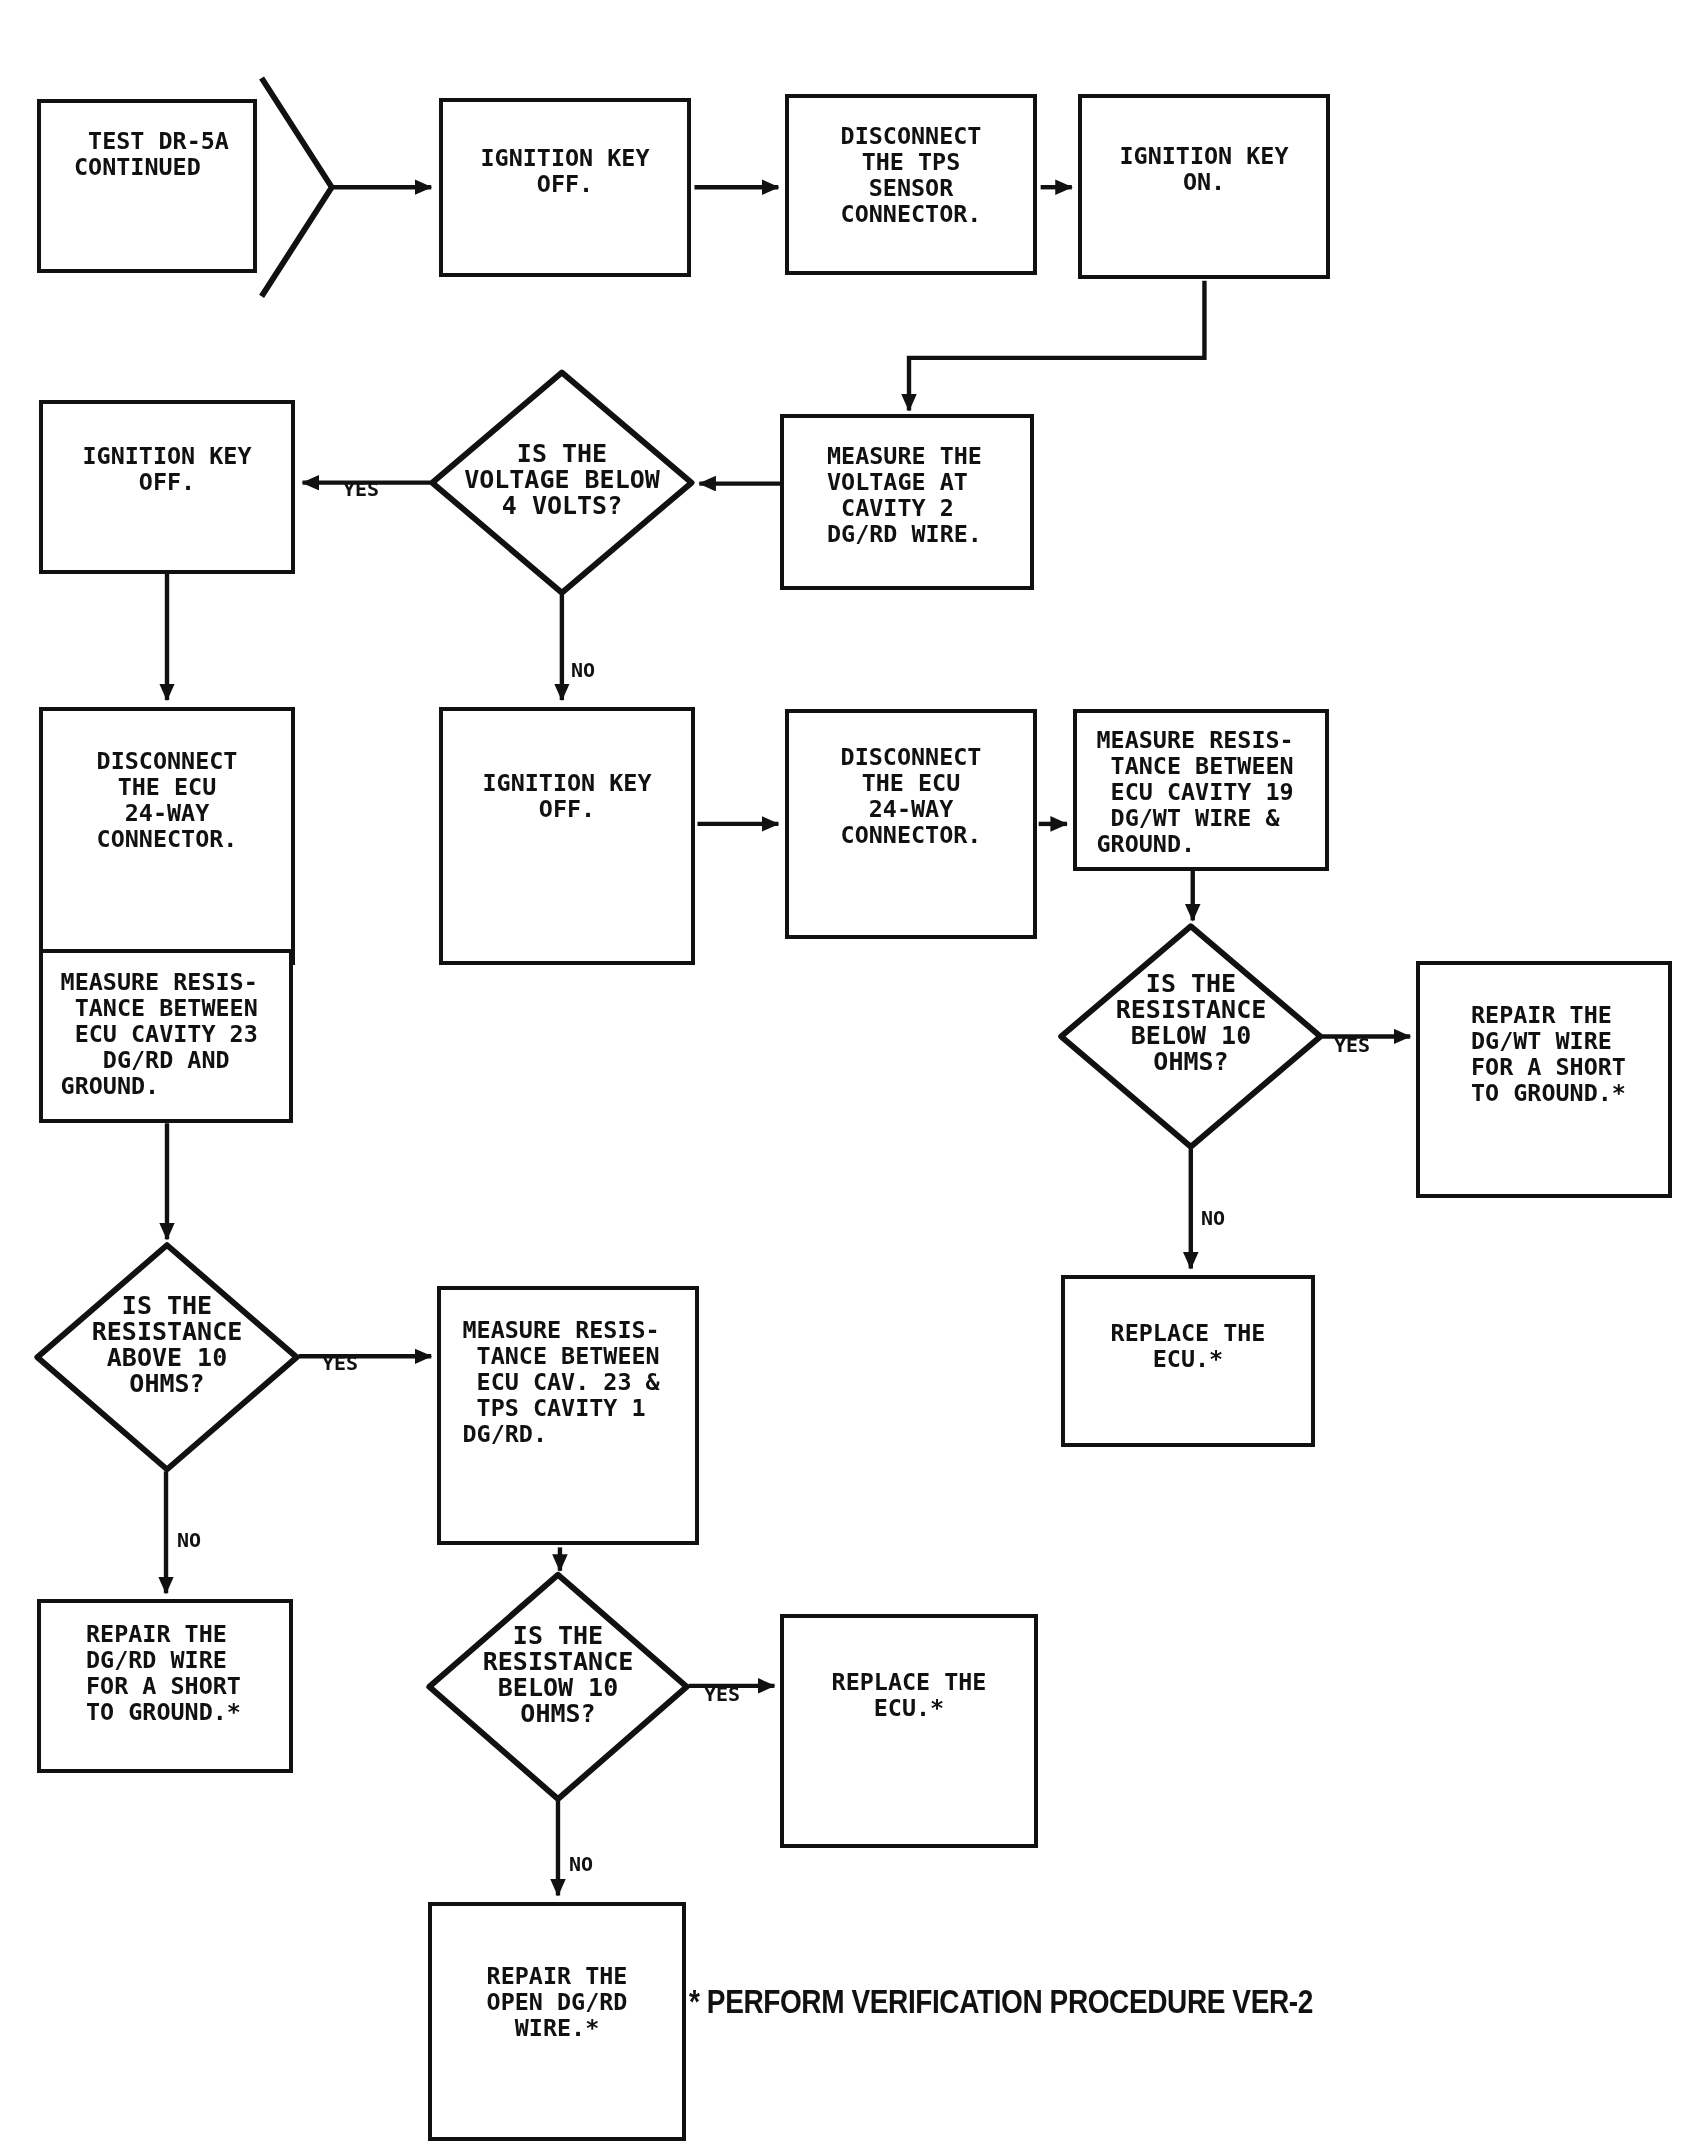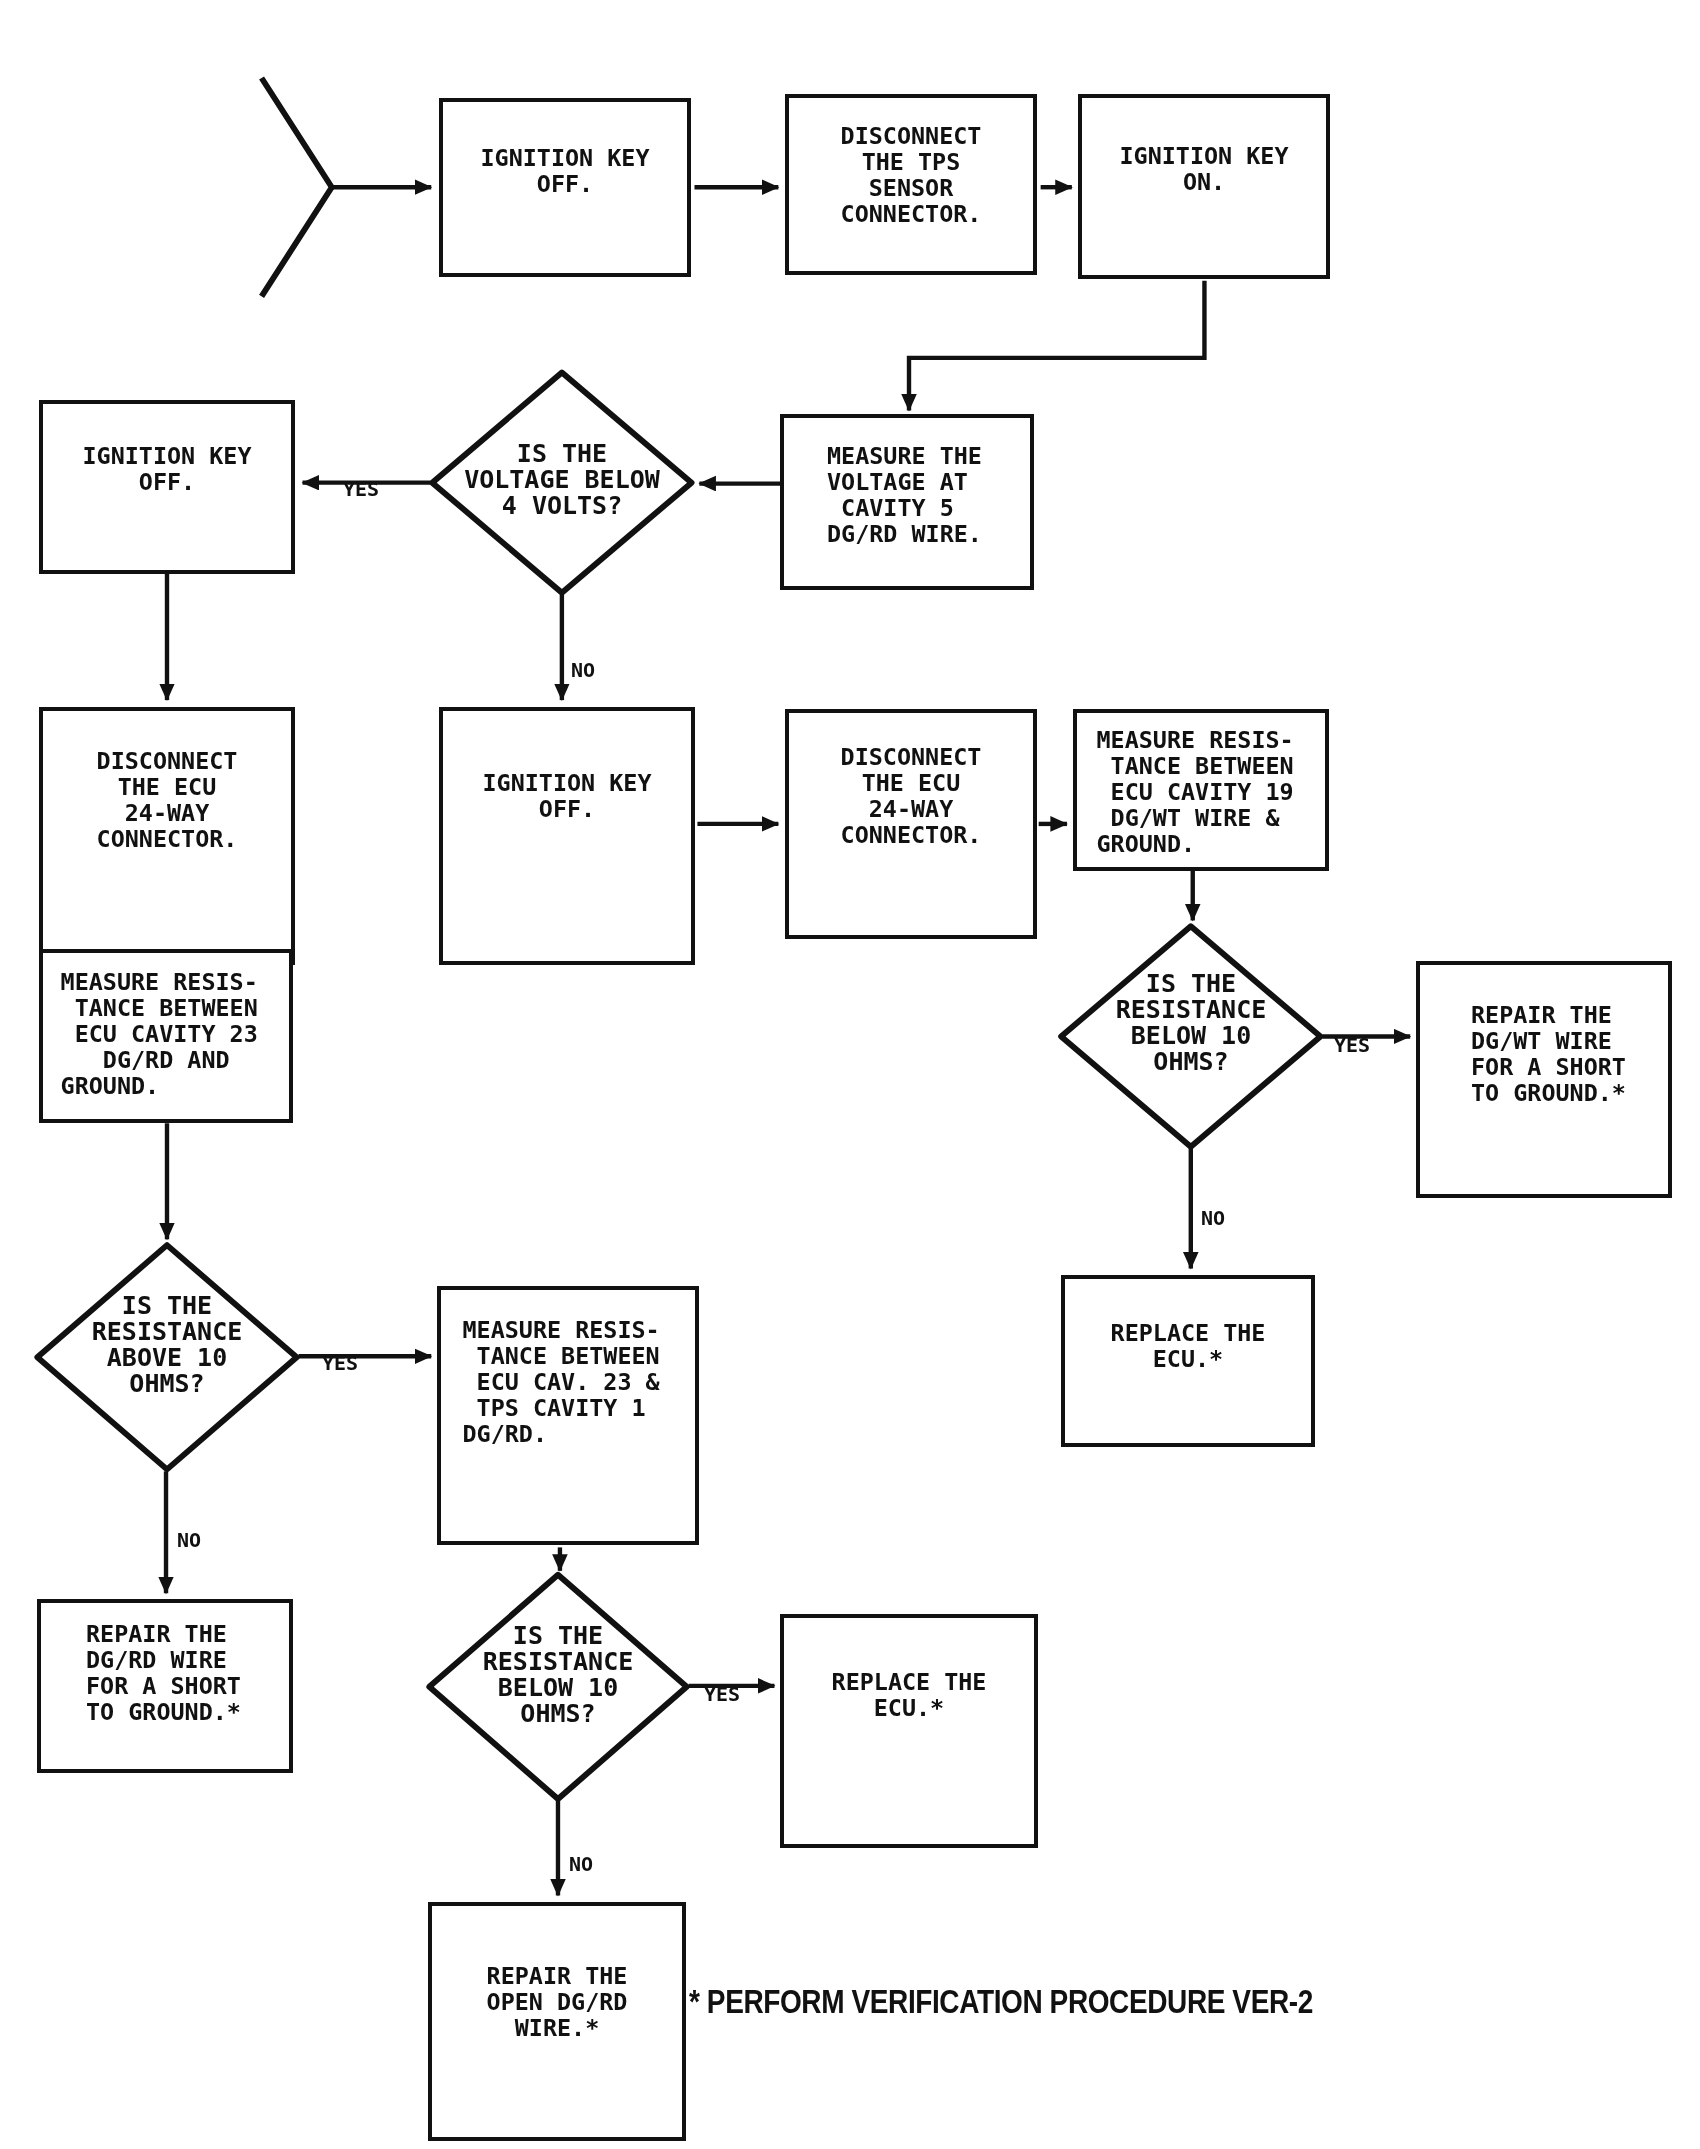--- a/index.html
+++ b/index.html
@@ -91,20 +91,24 @@
     <line x1="1356" y1="1063" x2="1446" y2="1063" stroke="#111111" stroke-width="4.5" marker-end="url(#ah)"></line>
     <line x1="1221" y1="1178" x2="1221" y2="1301" stroke="#111111" stroke-width="4.5" marker-end="url(#ah)"></line>
     <line x1="171" y1="1152" x2="171" y2="1271" stroke="#111111" stroke-width="4.5" marker-end="url(#ah)"></line>
     <line x1="306" y1="1391" x2="442" y2="1391" stroke="#111111" stroke-width="4.5" marker-end="url(#ah)"></line>
     <line x1="170" y1="1509" x2="170" y2="1634" stroke="#111111" stroke-width="4.5" marker-end="url(#ah)"></line>
     <line x1="574" y1="1587" x2="574" y2="1611" stroke="#111111" stroke-width="4.5" marker-end="url(#ah)"></line>
     <line x1="706" y1="1729" x2="794" y2="1729" stroke="#111111" stroke-width="4.5" marker-end="url(#ah)"></line>
     <line x1="572" y1="1847" x2="572" y2="1944" stroke="#111111" stroke-width="4.5" marker-end="url(#ah)"></line>
   </svg>
 
+  <div class="box" style="left:37px;top:99px;width:220px;height:174px;border-right-width:4.9px;">
+    <div class="txt l" style="padding:25px 0 0 33px;"> TEST DR-5A
+CONTINUED</div>
+  </div>
 
   <div class="box" style="left:439px;top:98px;width:252px;height:179px;">
     <div class="txt c" style="padding-top:43px;">IGNITION KEY
 OFF.</div>
   </div>
 
   <div class="box" style="left:785px;top:94px;width:252px;height:181px;">
     <div class="txt c" style="padding-top:25px;">DISCONNECT
 THE TPS
 SENSOR
@@ -117,21 +121,21 @@
   </div>
 
   <div class="box" style="left:39px;top:400px;width:256px;height:174px;">
     <div class="txt c" style="padding-top:39px;">IGNITION KEY
 OFF.</div>
   </div>
 
   <div class="box" style="left:780px;top:414px;width:254px;height:176px;">
     <div class="txt l" style="padding:25px 0 0 43px;">MEASURE THE
 VOLTAGE AT
- CAVITY 5
+ CAVITY 2
 DG/RD WIRE.</div>
   </div>
 
   <div class="box" style="left:39px;top:707px;width:256px;height:258px;">
     <div class="txt c" style="padding-top:37px;">DISCONNECT
 THE ECU
 24-WAY
 CONNECTOR.</div>
   </div>
 

